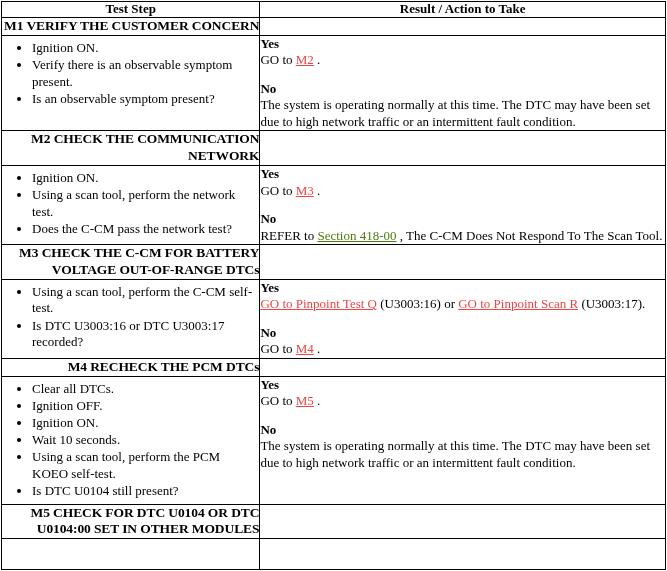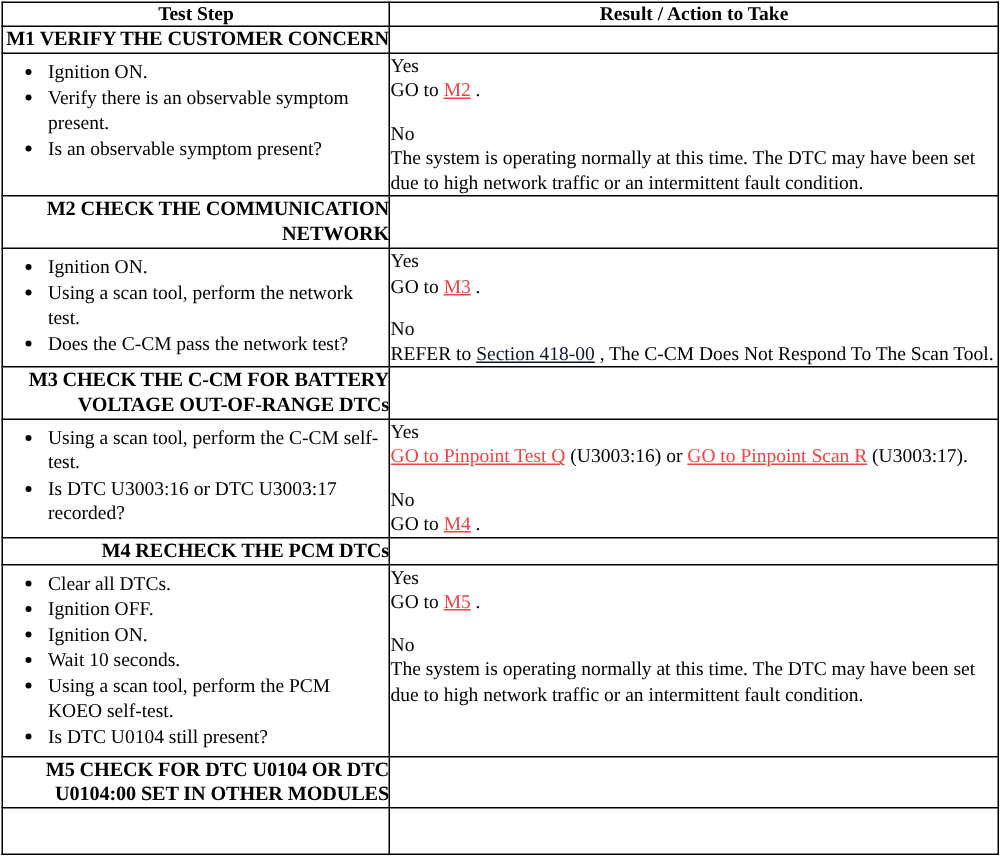--- a/index.html
+++ b/index.html
@@ -65,40 +65,40 @@
   }
   .step-body li.q { font-weight: normal; }
 
   
   .result-body {
     padding: 4px 3px 6px 4px;
     font-size: 13px;
     line-height: 1.27;
   }
   .result-body .yn {
-    font-weight: normal;
+    font-weight: bold;
     margin: 0;
   }
   .result-body .line {
     margin: 0;
     white-space: normal;
   }
   .result-body .gap {
     height: 12px;
     line-height: 12px;
     font-size: 1px;
   }
   .result-empty { padding: 0; }
 
   a.lnk {
     color: #ef4444;
     text-decoration: underline;
   }
   a.lnk.visited {
-    color: #0f172a;
+    color: #4d7c0f;
     text-align: right;
   }
 </style>
 </head>
 <body>
 
 <table class="pinpoint-table">
   <colgroup>
     <col class="col-step">
     <col class="col-result">

